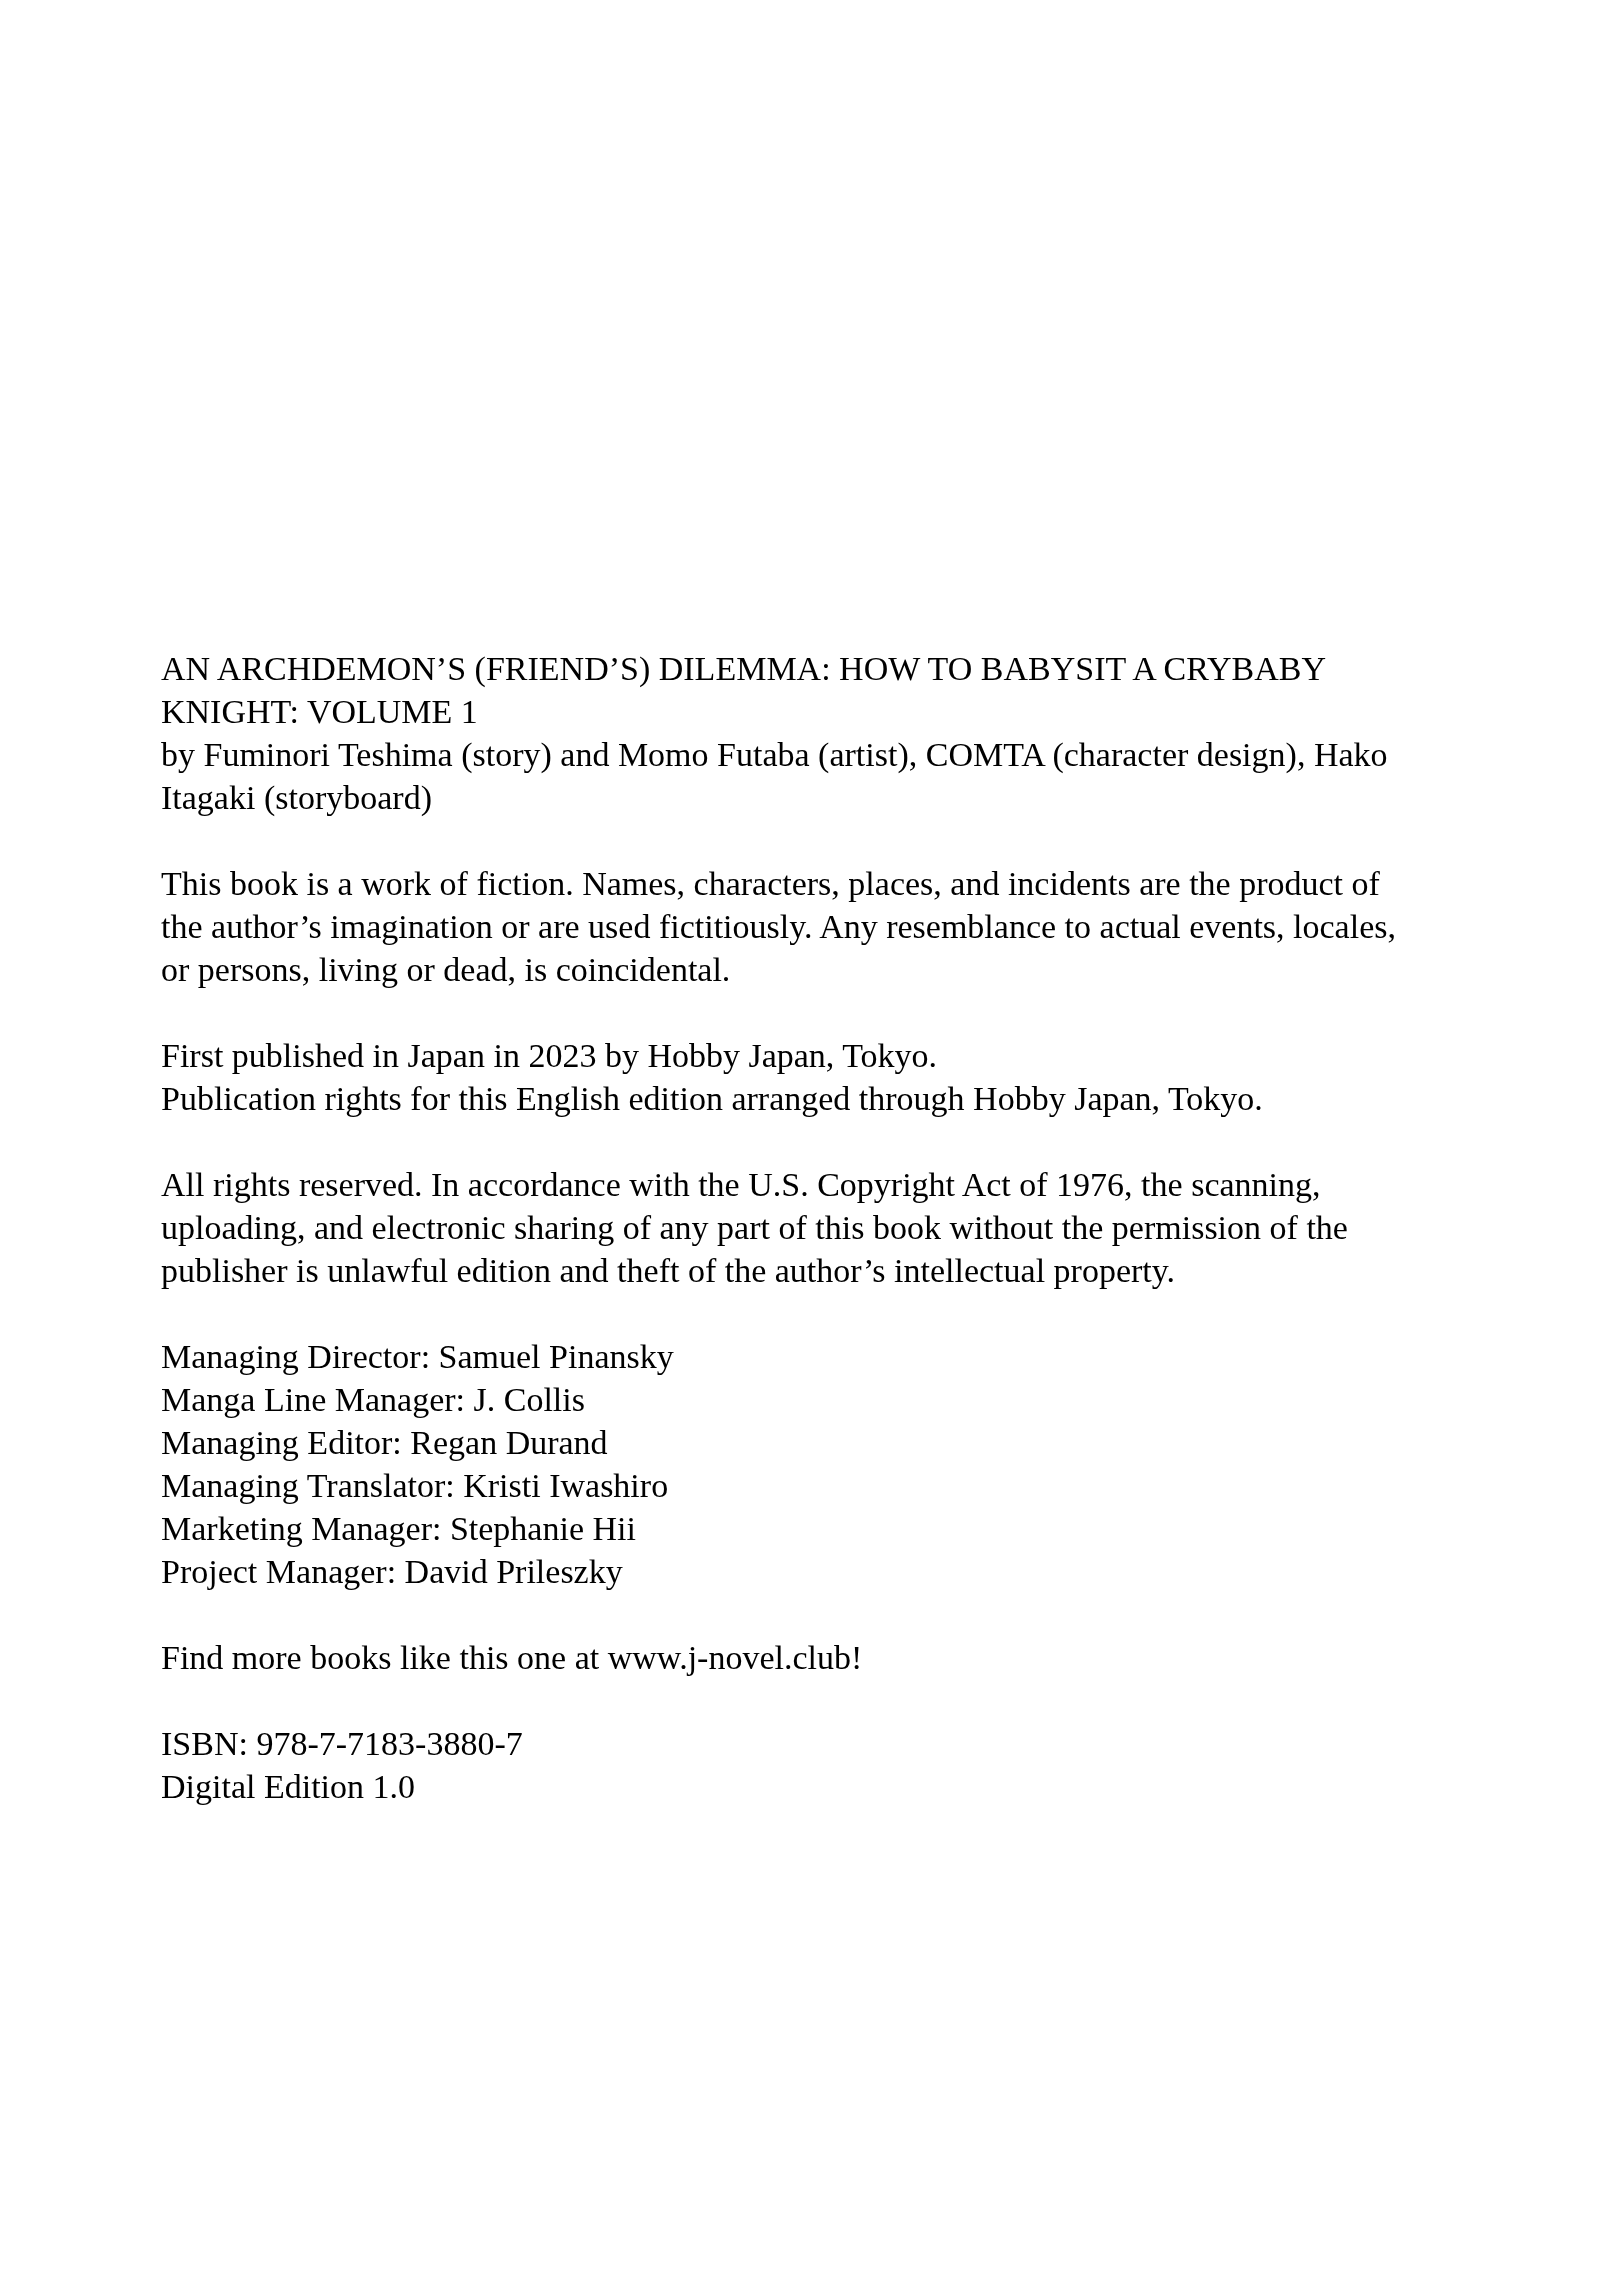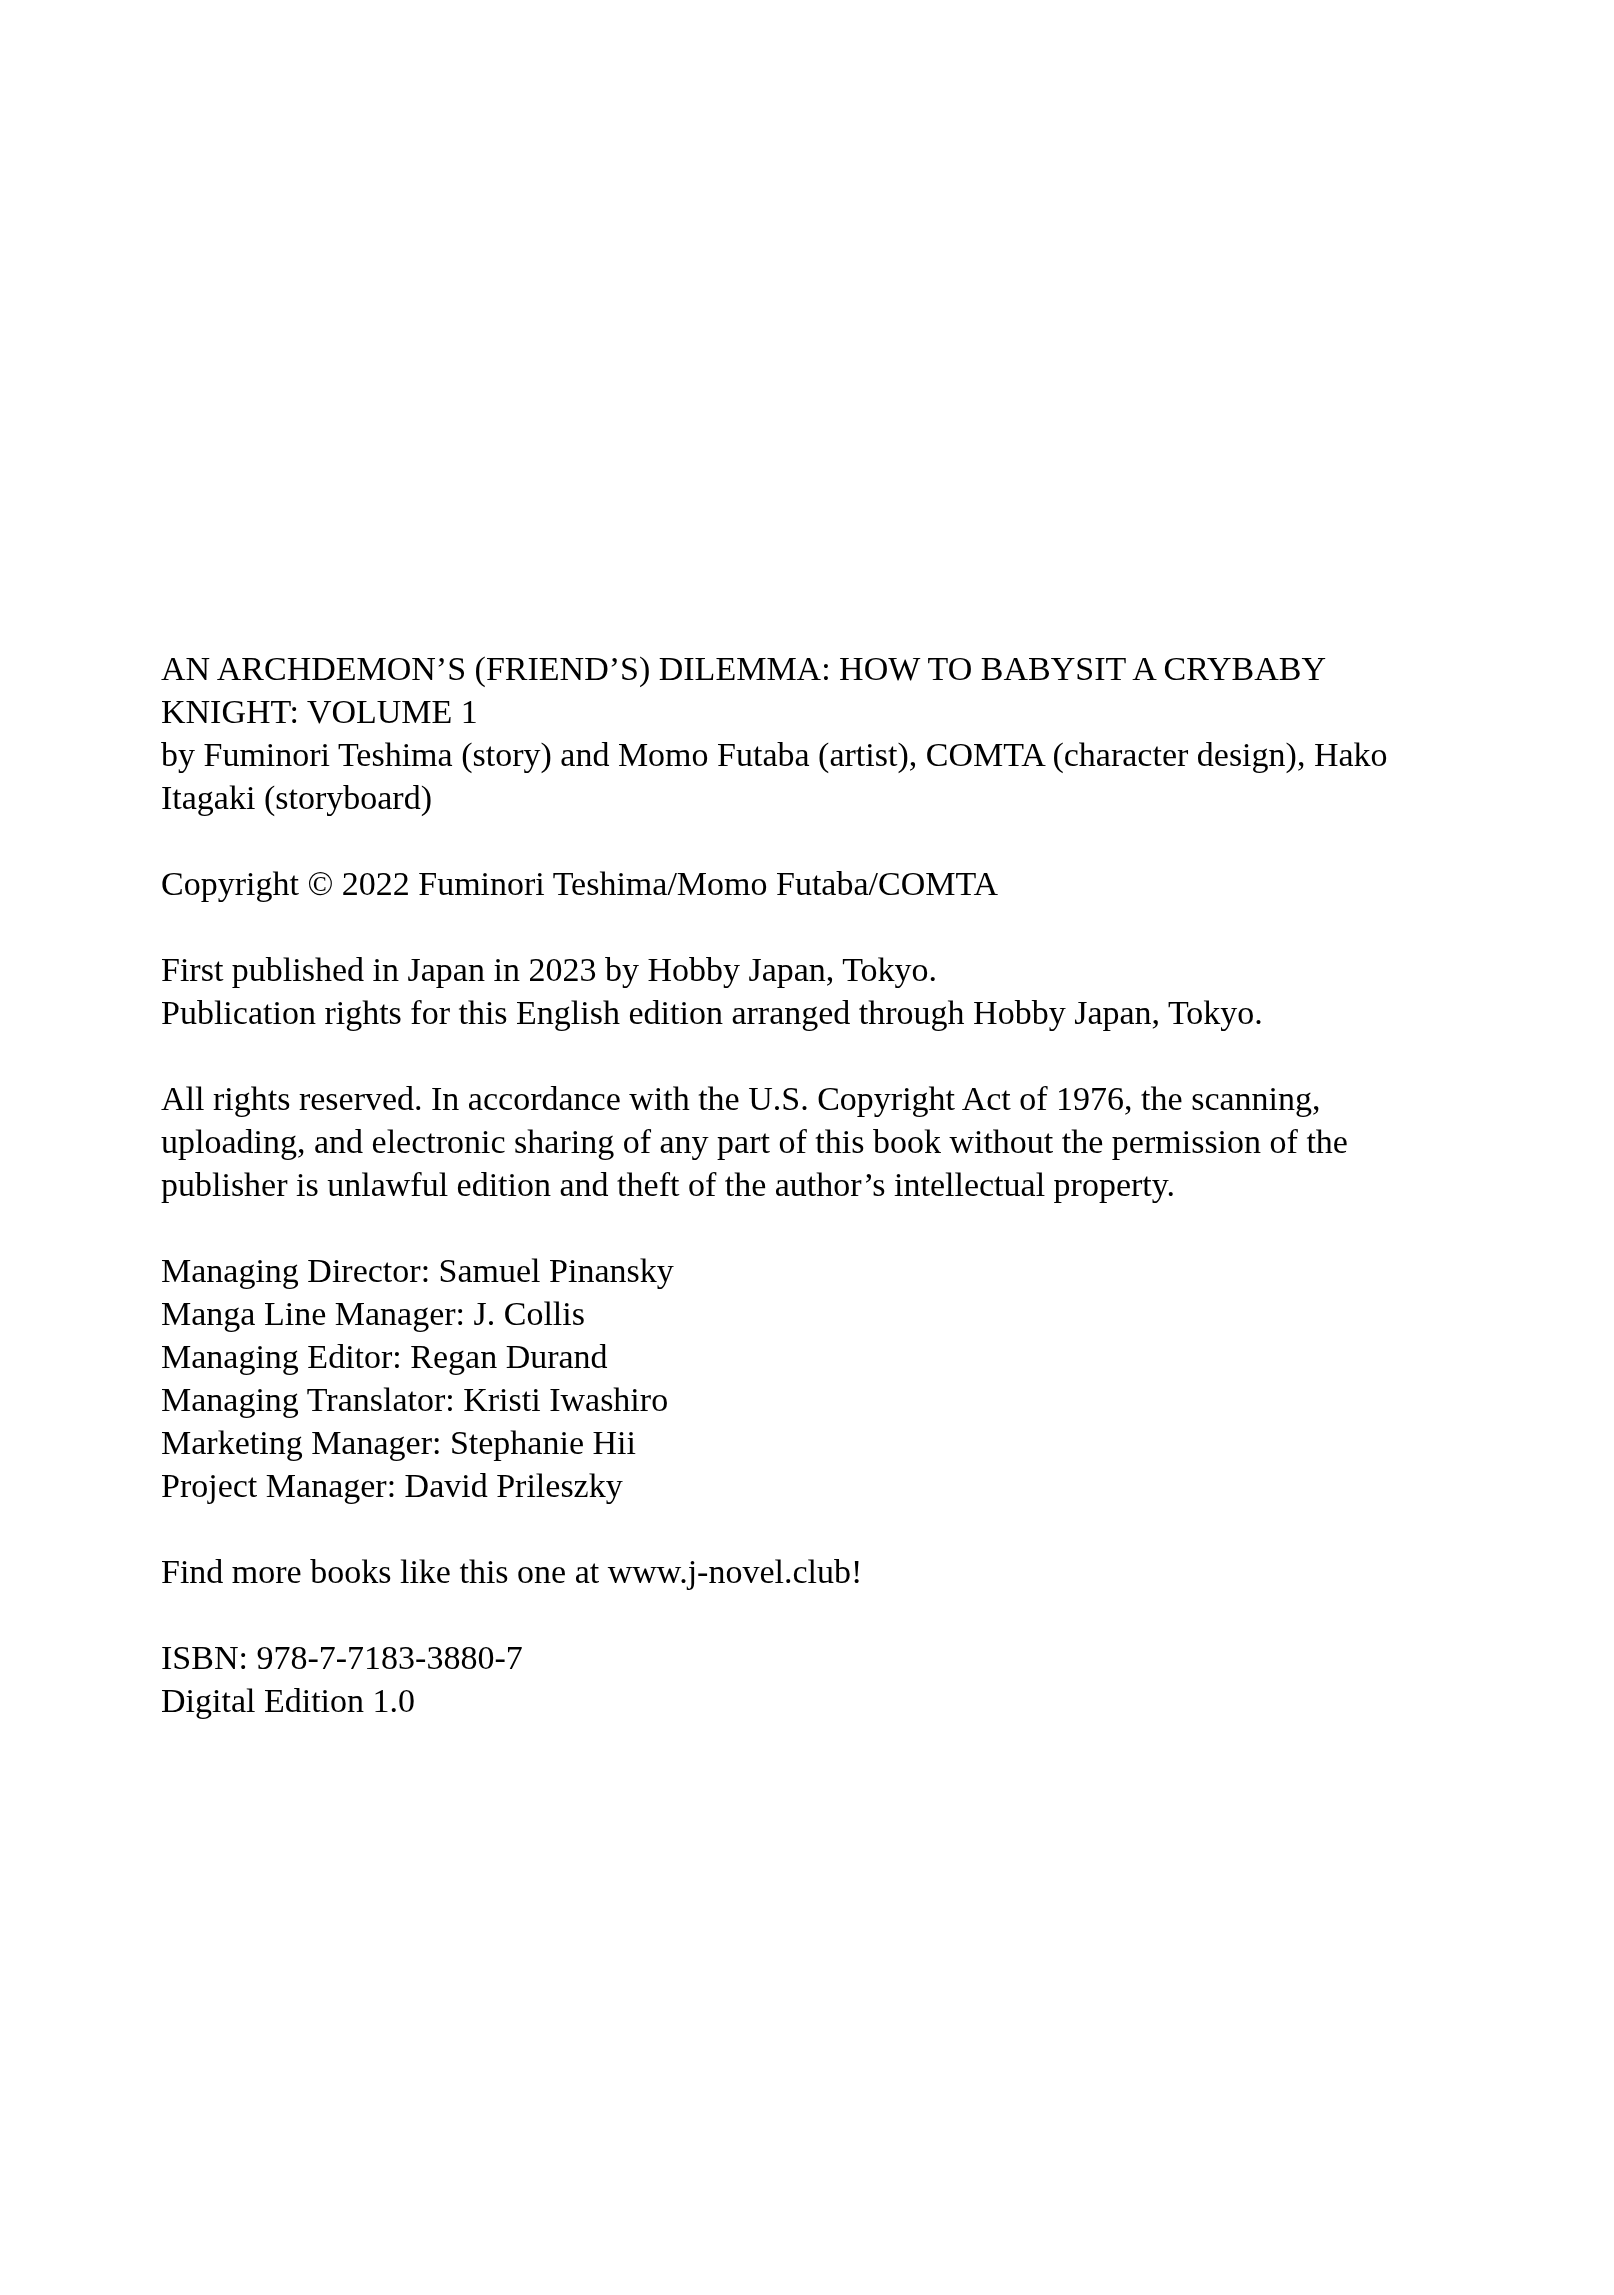--- a/index.html
+++ b/index.html
@@ -29,21 +29,23 @@
   }
 </style>
 </head>
 <body>
 
 <div class="page">
   <p class="para">AN ARCHDEMON’S (FRIEND’S) DILEMMA: HOW TO BABYSIT A CRYBABY
 KNIGHT: VOLUME 1
 by Fuminori Teshima (story) and Momo Futaba (artist), COMTA (character design), Hako
 Itagaki (storyboard)</p>
-  <p class="para">Copyright © 2022 Fuminori Teshima/Momo Futaba/COMTA</p>
+  <p class="para">This book is a work of fiction. Names, characters, places, and incidents are the product of
+the author’s imagination or are used fictitiously. Any resemblance to actual events, locales,
+or persons, living or dead, is coincidental.</p>
   <p class="para">First published in Japan in 2023 by Hobby Japan, Tokyo.
 Publication rights for this English edition arranged through Hobby Japan, Tokyo.</p>
   <p class="para">All rights reserved. In accordance with the U.S. Copyright Act of 1976, the scanning,
 uploading, and electronic sharing of any part of this book without the permission of the
 publisher is unlawful edition and theft of the author’s intellectual property.</p>
   <p class="para">Managing Director: Samuel Pinansky
 Manga Line Manager: J. Collis
 Managing Editor: Regan Durand
 Managing Translator: Kristi Iwashiro
 Marketing Manager: Stephanie Hii

